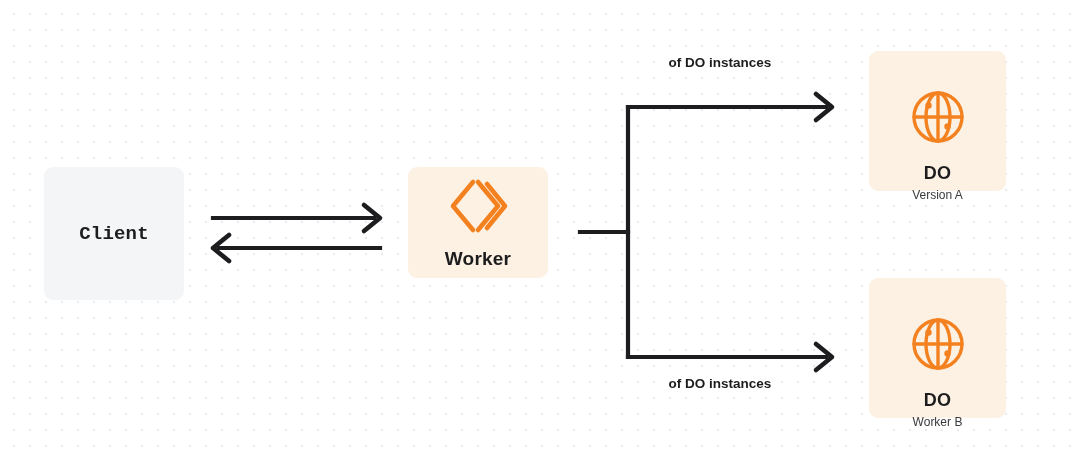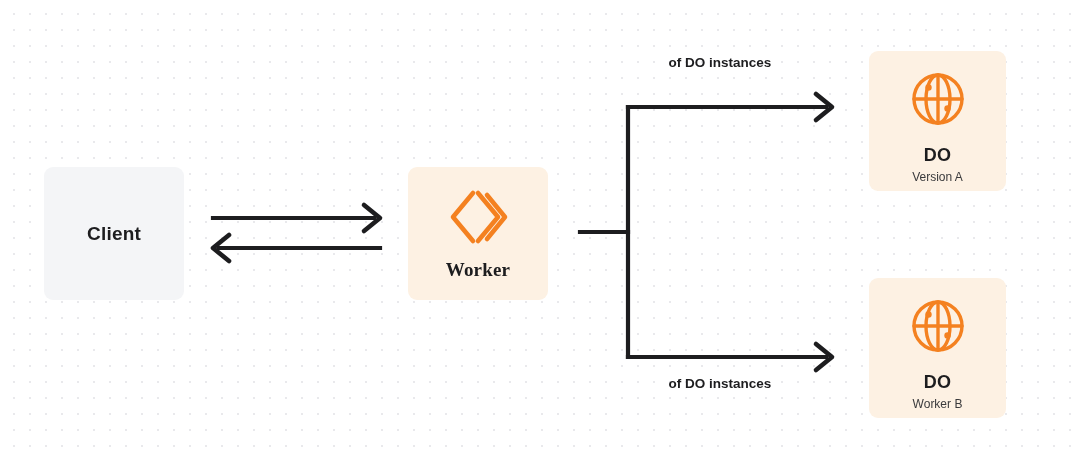--- a/index.html
+++ b/index.html
@@ -40,30 +40,30 @@
     top: 167px;
     width: 140px;
     height: 133px;
     background-color: #f4f5f7;
   }
   .client-label {
     font-size: 19px;
     font-weight: bold;
     color: #1d1d1f;
     letter-spacing: 0.2px;
+    font-family: Liberation Mono, monospace;
   }
 
   
   #worker-node {
     left: 408px;
     top: 167px;
     width: 140px;
-    height: 133px;
+    height: 111px;
     background-color: #fdf1e3;
-    font-family: Liberation Serif, serif;
   }
   .worker-icon {
     width: 62px;
     height: 58px;
     margin-top: 2px;
   }
   .worker-label {
     font-size: 19px;
     font-weight: bold;
     color: #1d1d1f;
@@ -71,21 +71,21 @@
     letter-spacing: 0.2px;
   }
 
   
   .do-node {
     left: 869px;
     width: 137px;
     height: 140px;
     background-color: #fdf1e3;
     justify-content: flex-start;
-    padding-top: 19px;
+    padding-top: 37px;
   }
   #do-a-node { top: 51px; }
   #do-b-node { top: 278px; }
   .do-icon {
     width: 58px;
     height: 58px;
   }
   .do-title {
     font-size: 18px;
     font-weight: bold;

